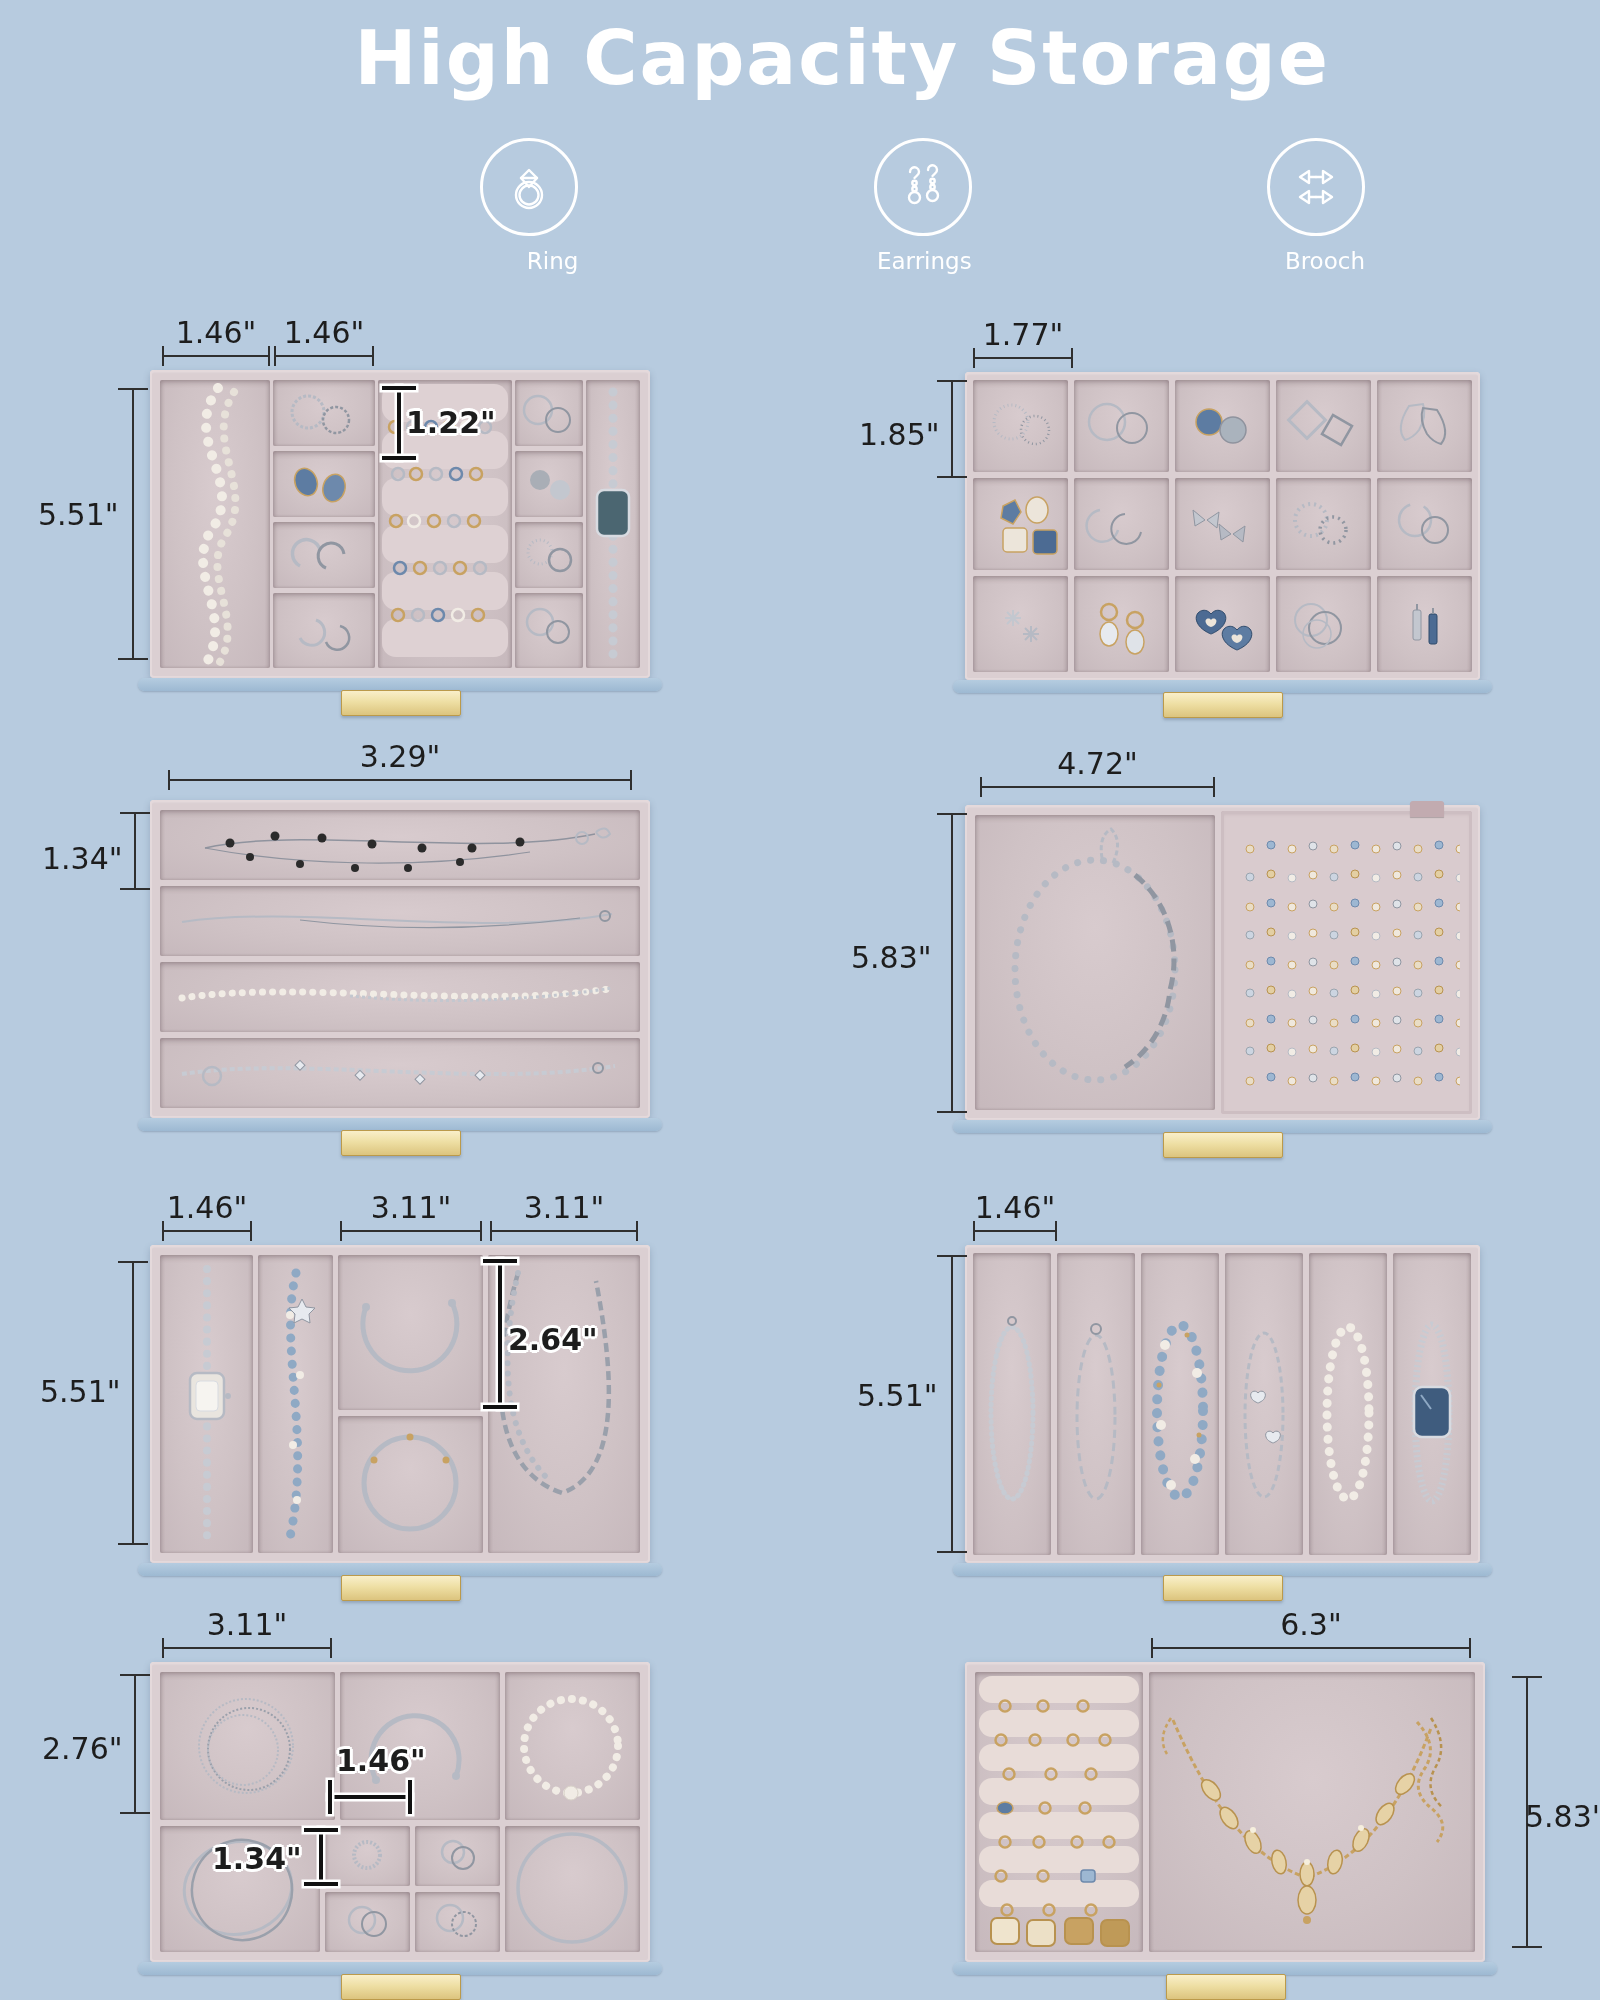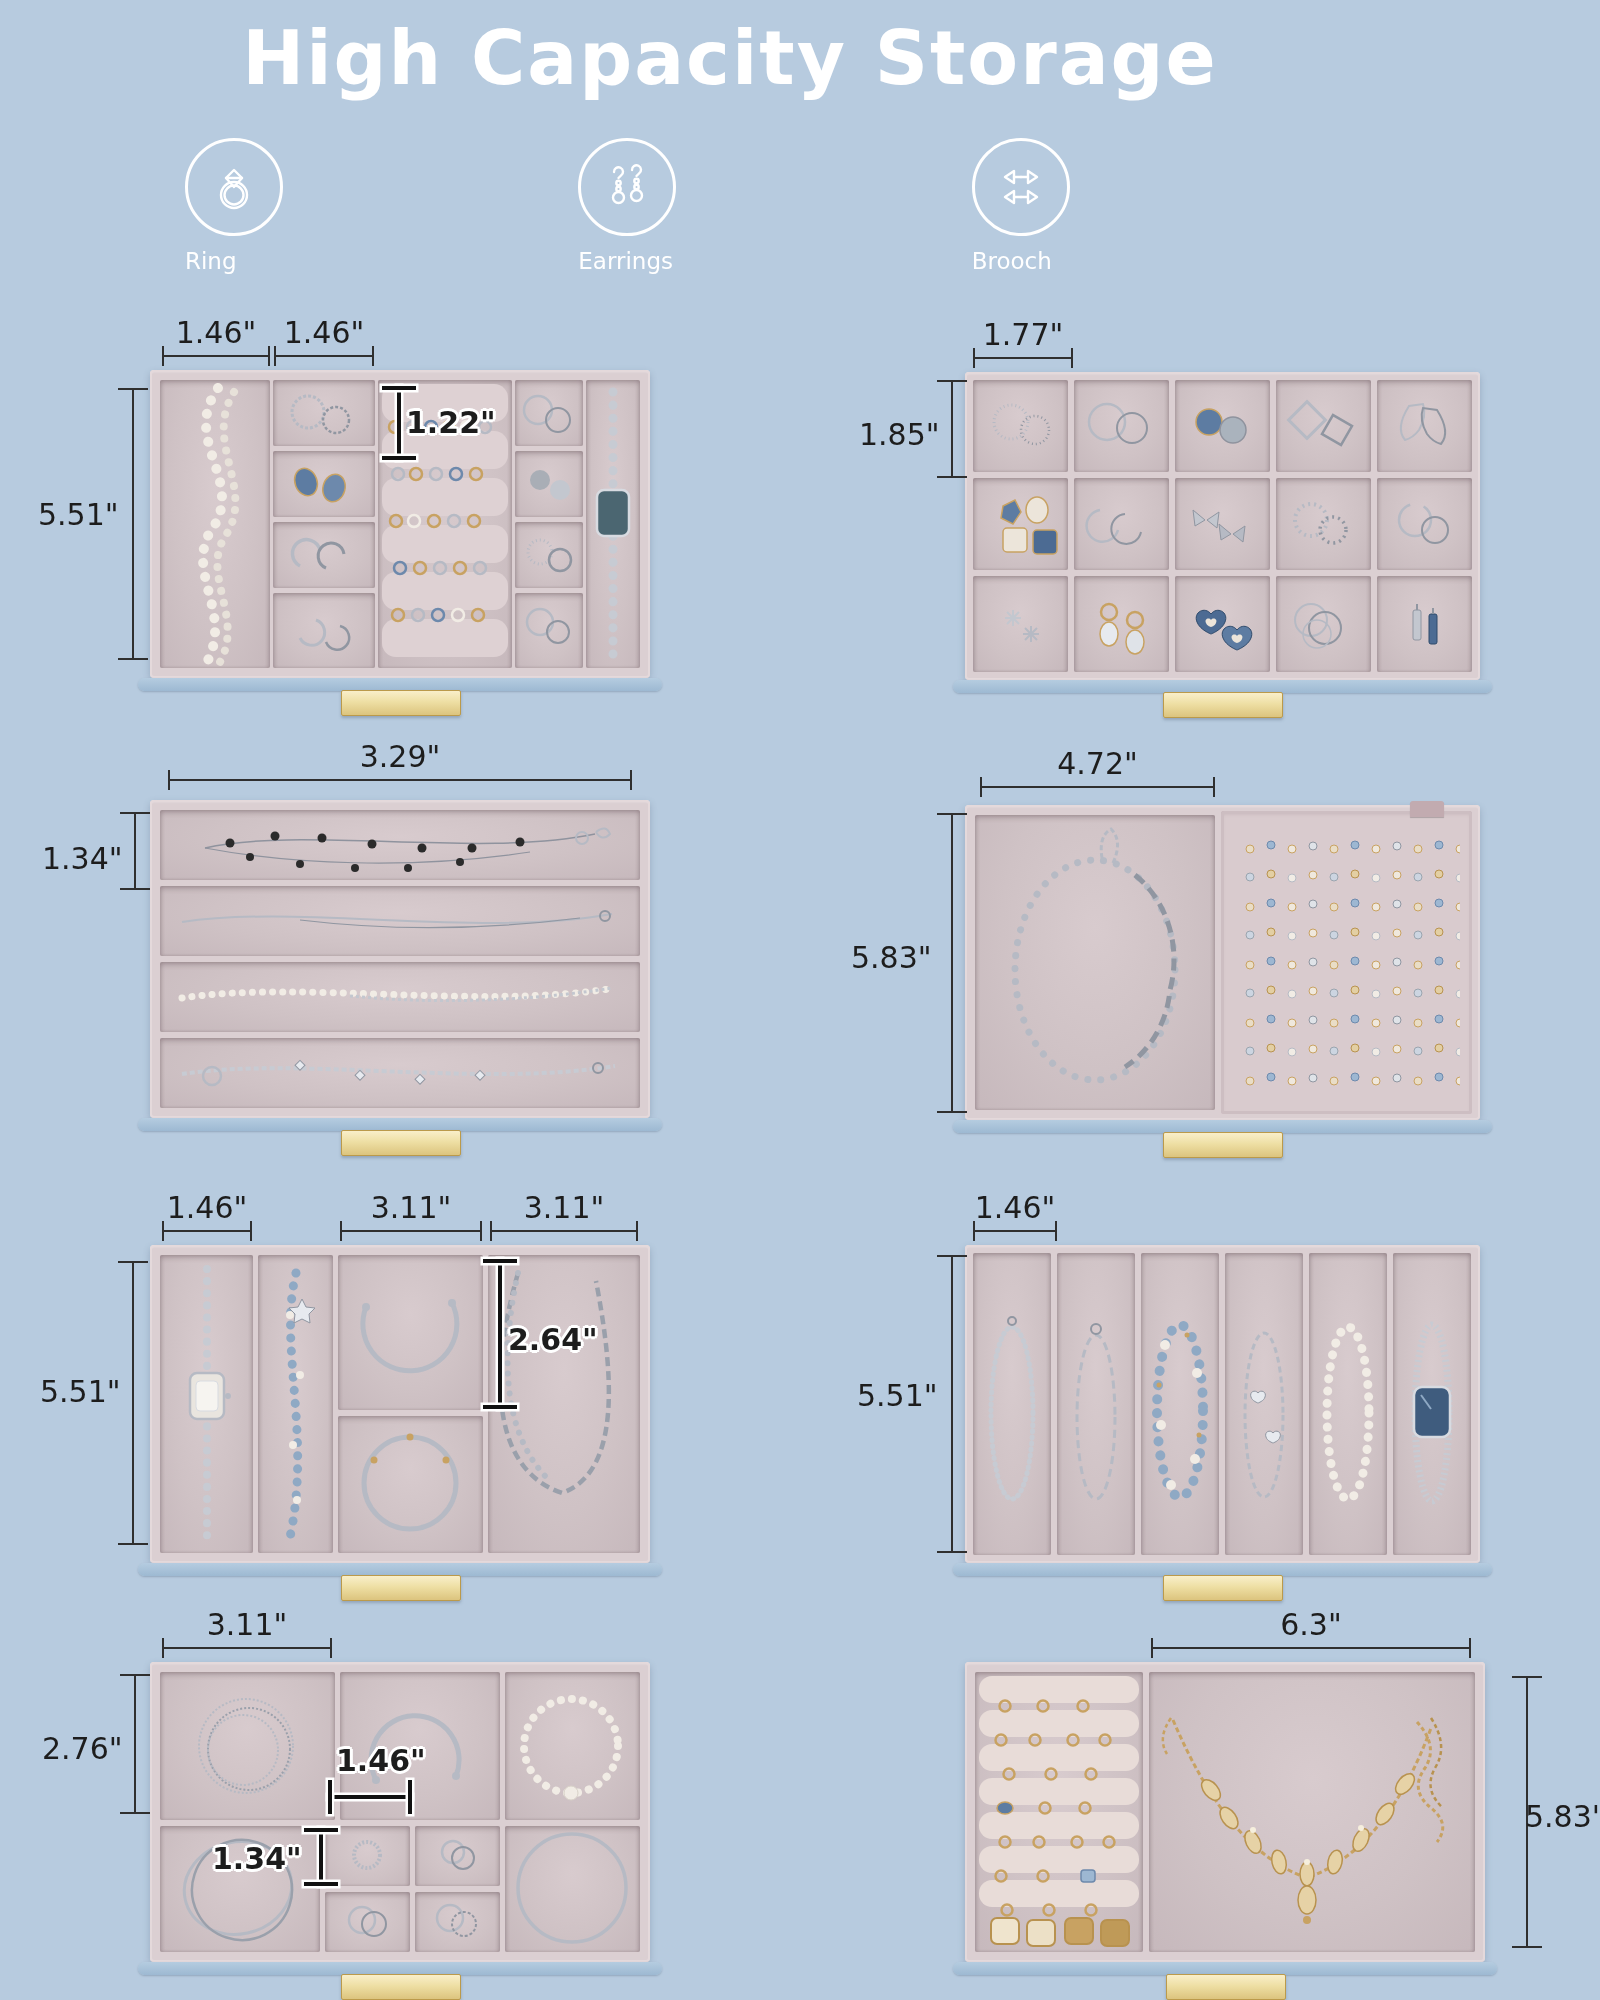--- a/index.html
+++ b/index.html
@@ -2,25 +2,25 @@
 <html><head>
 <meta charset="utf-8">
 <style>
   html,body{margin:0;padding:0}
   body{
     position:relative;width:1600px;height:2000px;overflow:hidden;
     background:#b7cbdf;
     font-family:"DejaVu Sans","Liberation Sans",sans-serif;
   }
   .title{
-    position:absolute;left:130px;top:18px;width:1200px;text-align:center;
+    position:absolute;left:130px;top:18px;width:1200px;text-align:right;
     font-size:74px;font-weight:bold;letter-spacing:2px;color:#ffffff;line-height:1.1;
   }
   .legend{position:absolute;left:185px;top:138px;width:1180px;display:flex}
-  .legend-item{flex:1;display:flex;flex-direction:column;align-items:flex-start}
+  .legend-item{flex:1;display:flex;flex-direction:column;align-items:flex-end}
   .legend-circle{width:92px;height:92px;border:3px solid #fff;border-radius:50%;
     display:flex;align-items:center;justify-content:center}
   .legend-label{margin-top:12px;font-size:23px;color:#ffffff;white-space:nowrap}
 
   .tray-block{position:absolute}
   .tray{position:absolute;left:0;top:0;width:100%;height:100%;background:#dbcfd2;border-radius:4px;
     box-shadow:inset 0 0 0 2px #e4d9db, inset 0 2px 2px rgba(255,255,255,.45), 0 3px 7px rgba(84,104,128,.32)}
   .cell{position:absolute;border-radius:2px;
     background:radial-gradient(ellipse at 50% 38%, #d8cbce 0%, #cfc2c5 55%, #c6b8bc 100%);
     box-shadow:inset 0 3px 5px rgba(94,74,80,.30), inset 2px 0 3px rgba(94,74,80,.14), inset -2px 0 3px rgba(94,74,80,.14)}

